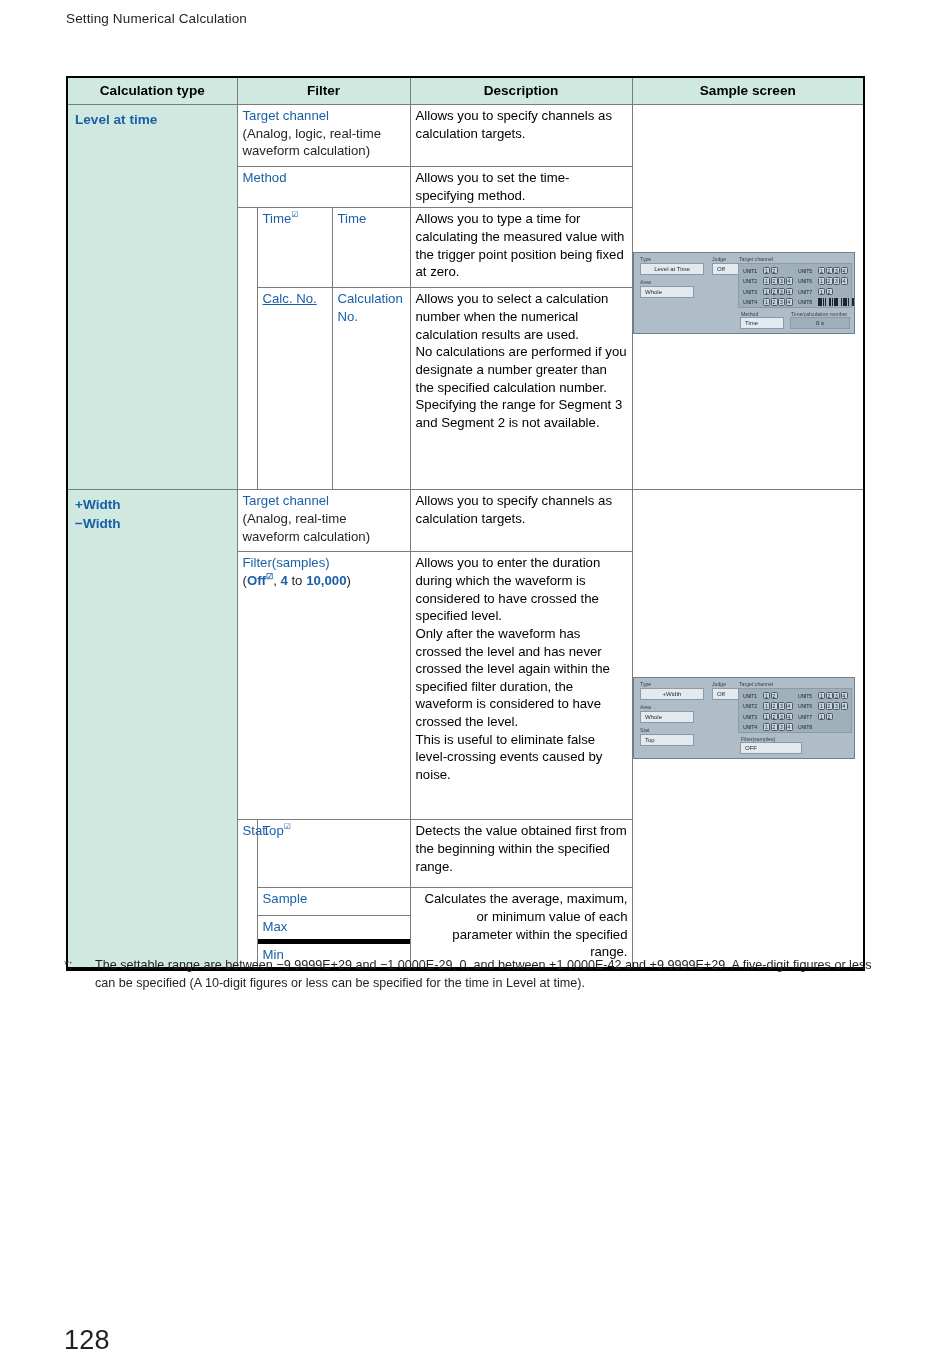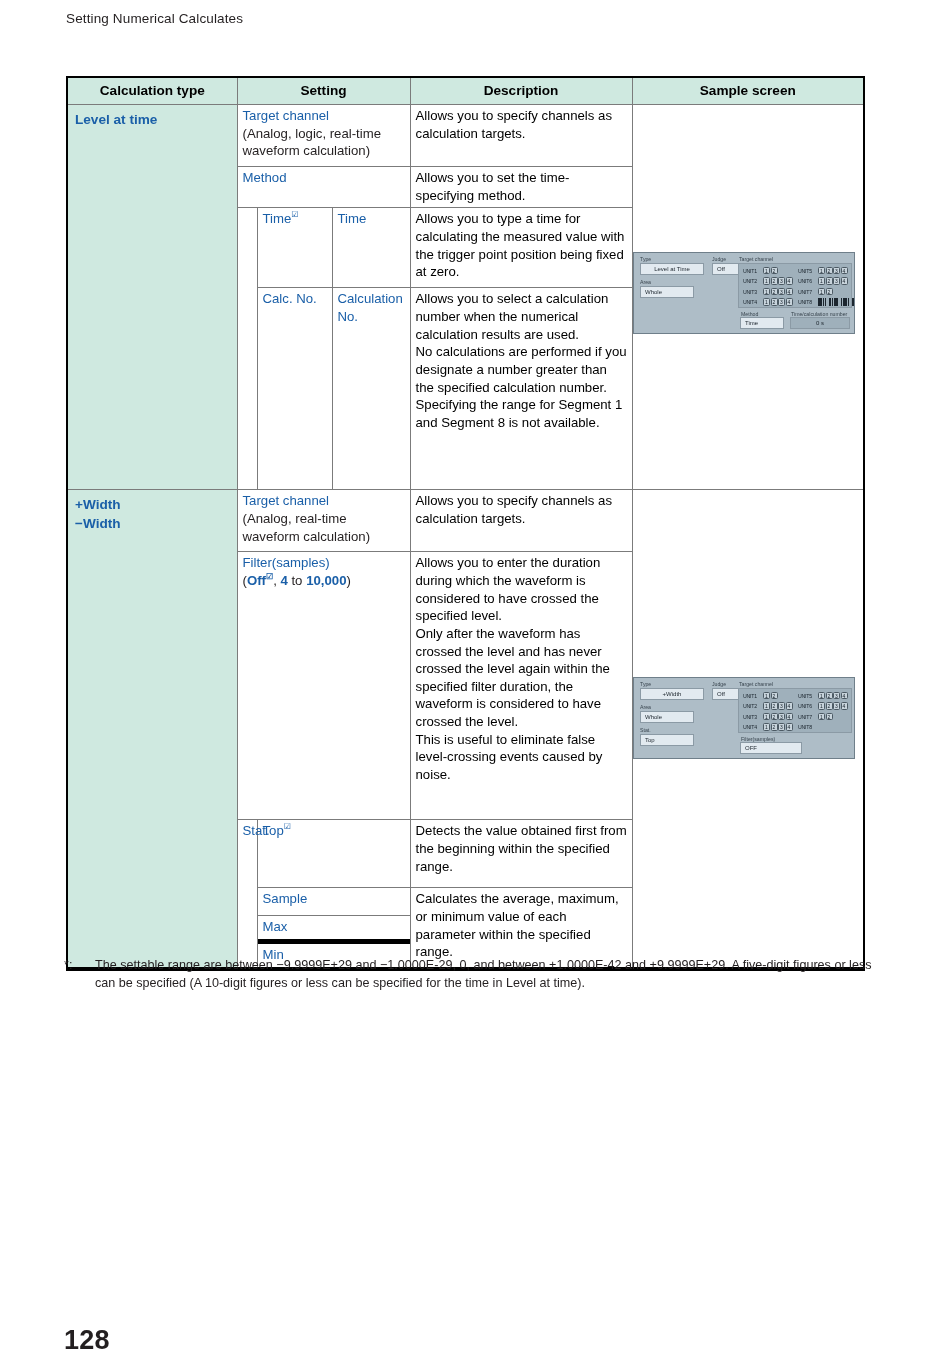--- a/index.html
+++ b/index.html
@@ -108,21 +108,21 @@
     margin-left: 31px;
     display: block;
   }
 
   
   .page-number {
     position: absolute;
     left: 64px;
     top: 1325px;
     font-size: 27px;
-    font-weight: bold;
+    font-weight: normal;
     color: #231f20;
     letter-spacing: 0.01em;
   }
 
   
   .device-shot {
     position: absolute;
     background: #aebdc7;
     border: 1px solid #6f7f8a;
     box-sizing: border-box;
@@ -204,35 +204,35 @@
   .logic-bit {
     width: 1.6px;
     height: 8px;
     background: #1c262f;
   }
   .logic-gap { width: 1.6px; }
 </style>
 </head>
 <body>
 
-<div class="running-head">Setting Numerical Calculates</div>
+<div class="running-head">Setting Numerical Calculation</div>
 
 <table class="spec-table">
   <colgroup>
     <col class="c-type">
       <col class="c-set-a">
       <col class="c-set-b">
       <col class="c-set-c">
     <col class="c-desc">
       <col class="c-sample">
   </colgroup>
   <thead>
     <tr>
       <th class="outer-l">Calculation type</th>
-      <th colspan="3">Setting</th>
+      <th colspan="3">Filter</th>
       <th>Description</th>
       <th class="outer-r">Sample screen</th>
     </tr>
   </thead>
   <tbody>
 
     <tr>
       <td class="type-cell outer-l" rowspan="4">Level at time</td>
       <td class="setting-cell" colspan="3" style="height:56px;">
         <span>Target channel</span><br>
@@ -251,25 +251,25 @@
       <td style="border-top:none;border-bottom:none;border-left:1px solid #7b7b7b;"></td>
       <td class="setting-cell" style="height:74px;">
         <span>Time</span><span class="sup-box">☑</span>
       </td>
       <td class="setting-cell">Time</td>
       <td class="desc-cell">Allows you to type a time for calculating the measured value with the trigger point position being fixed at zero.</td>
     </tr>
 
     <tr>
       <td style="border-top:none;border-left:1px solid #7b7b7b;"></td>
-      <td class="setting-cell" style="height:196px;">Calc. No.</td>
+      <td class="setting-cell" style="height:196px;text-decoration:underline;">Calc. No.</td>
       <td class="setting-cell">Calculation No.</td>
       <td class="desc-cell" style="white-space:pre-line;">Allows you to select a calculation number when the numerical calculation results are used.
 No calculations are performed if you designate a number greater than the specified calculation number.
-Specifying the range for Segment 1 and Segment 8 is not available.</td>
+Specifying the range for Segment 3 and Segment 2 is not available.</td>
     </tr>
 
     <tr>
       <td class="type-cell outer-l" rowspan="5">
         <span>+Width</span><br>
         <span>−Width</span>
       </td>
       <td class="setting-cell" colspan="3" style="height:56px;">
         <span>Target channel</span><br>
         <span class="plain">(Analog, real-time waveform calculation)</span>
@@ -291,21 +291,21 @@
     <tr>
       <td class="setting-cell" rowspan="3" style="padding-left:5px;">Stat.</td>
       <td class="setting-cell" colspan="2" style="height:62px;">
         <span>Top</span><span class="sup-box">☑</span>
       </td>
       <td class="desc-cell">Detects the value obtained first from the beginning within the specified range.</td>
     </tr>
 
     <tr>
       <td class="setting-cell" colspan="2" style="height:22px;">Sample</td>
-      <td class="desc-cell" rowspan="2" style="border-bottom:1px solid #7b7b7b;">Calculates the average, maximum, or minimum value of each parameter within the specified range.</td>
+      <td class="desc-cell" rowspan="2" style="border-bottom:1px solid #7b7b7b;text-align:right;">Calculates the average, maximum, or minimum value of each parameter within the specified range.</td>
     </tr>
 
     <tr>
       <td class="setting-cell" colspan="2" style="height:22px;border-bottom:1px solid #7b7b7b;padding:0;">
         <div style="border-bottom:5px solid #000000;padding:2px 4px 3px 5px;">Max</div>
         <div style="padding:2px 4px 3px 5px;">Min</div>
       </td>
     </tr>
 
     <tr>

